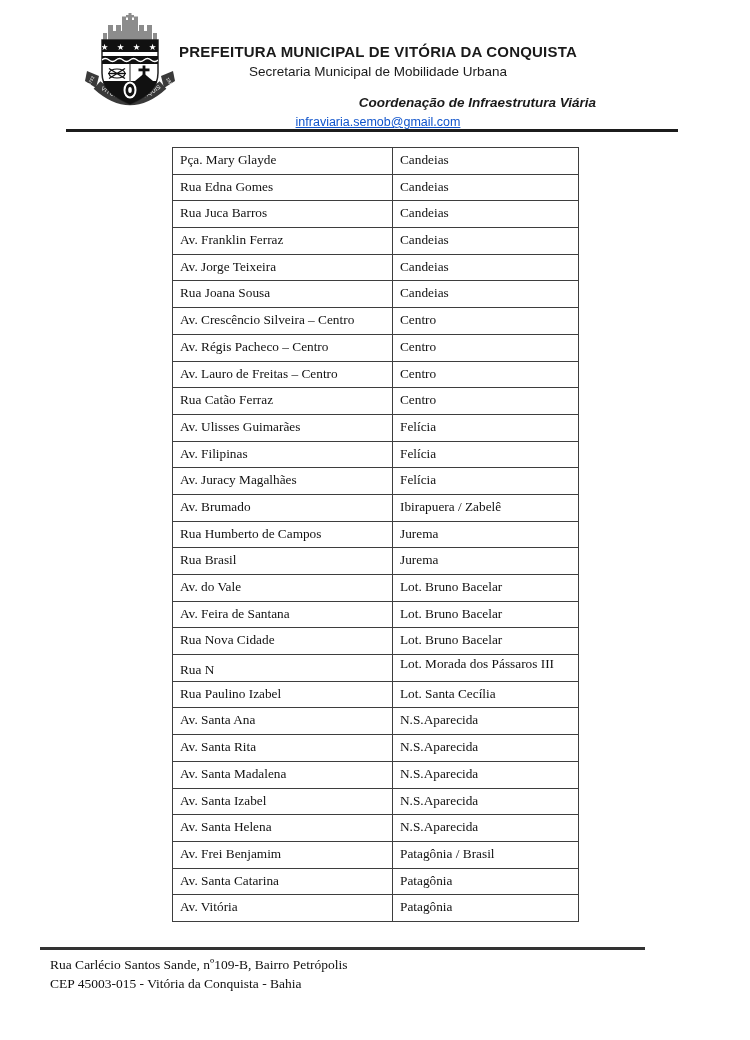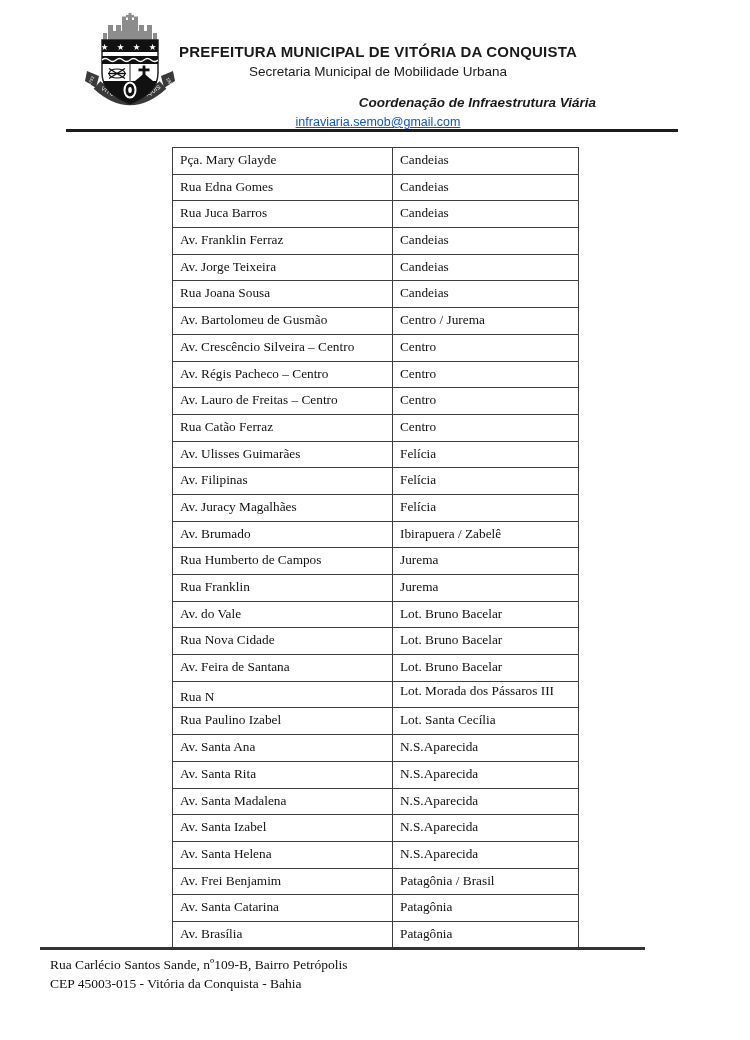--- a/index.html
+++ b/index.html
@@ -212,24 +212,20 @@
     </tr>
         <tr>
       <td class="street">Av. Jorge Teixeira</td>
       <td class="hood">Candeias</td>
     </tr>
         <tr>
       <td class="street">Rua Joana Sousa</td>
       <td class="hood">Candeias</td>
     </tr>
         <tr>
-      <td class="street">Av. Bartolomeu de Gusmão</td>
-      <td class="hood">Centro / Jurema</td>
-    </tr>
-        <tr>
       <td class="street">Av. Crescêncio Silveira – Centro</td>
       <td class="hood">Centro</td>
     </tr>
         <tr>
       <td class="street">Av. Régis Pacheco – Centro</td>
       <td class="hood">Centro</td>
     </tr>
         <tr>
       <td class="street">Av. Lauro de Freitas – Centro</td>
       <td class="hood">Centro</td>
@@ -252,33 +248,33 @@
     </tr>
         <tr>
       <td class="street">Av. Brumado</td>
       <td class="hood">Ibirapuera / Zabelê</td>
     </tr>
         <tr>
       <td class="street">Rua Humberto de Campos</td>
       <td class="hood">Jurema</td>
     </tr>
         <tr>
-      <td class="street">Rua Franklin</td>
+      <td class="street">Rua Brasil</td>
       <td class="hood">Jurema</td>
     </tr>
         <tr>
       <td class="street">Av. do Vale</td>
       <td class="hood">Lot. Bruno Bacelar</td>
     </tr>
         <tr>
+      <td class="street">Av. Feira de Santana</td>
+      <td class="hood">Lot. Bruno Bacelar</td>
+    </tr>
+        <tr>
       <td class="street">Rua Nova Cidade</td>
-      <td class="hood">Lot. Bruno Bacelar</td>
-    </tr>
-        <tr>
-      <td class="street">Av. Feira de Santana</td>
       <td class="hood">Lot. Bruno Bacelar</td>
     </tr>
         <tr class="row-offset">
       <td class="street">Rua N</td>
       <td class="hood">Lot. Morada dos Pássaros III</td>
     </tr>
         <tr>
       <td class="street">Rua Paulino Izabel</td>
       <td class="hood">Lot. Santa Cecília</td>
     </tr>
@@ -304,21 +300,21 @@
     </tr>
         <tr>
       <td class="street">Av. Frei Benjamim</td>
       <td class="hood">Patagônia / Brasil</td>
     </tr>
         <tr>
       <td class="street">Av. Santa Catarina</td>
       <td class="hood">Patagônia</td>
     </tr>
         <tr>
-      <td class="street">Av. Brasília</td>
+      <td class="street">Av. Vitória</td>
       <td class="hood">Patagônia</td>
     </tr>
       </tbody>
   </table>
 
   <div class="footer-rule"></div>
   <div class="footer-text">
     <div>Rua Carlécio Santos Sande, nº109-B, Bairro Petrópolis</div>
     <div>CEP 45003-015 - Vitória da Conquista - Bahia</div>
   </div>

